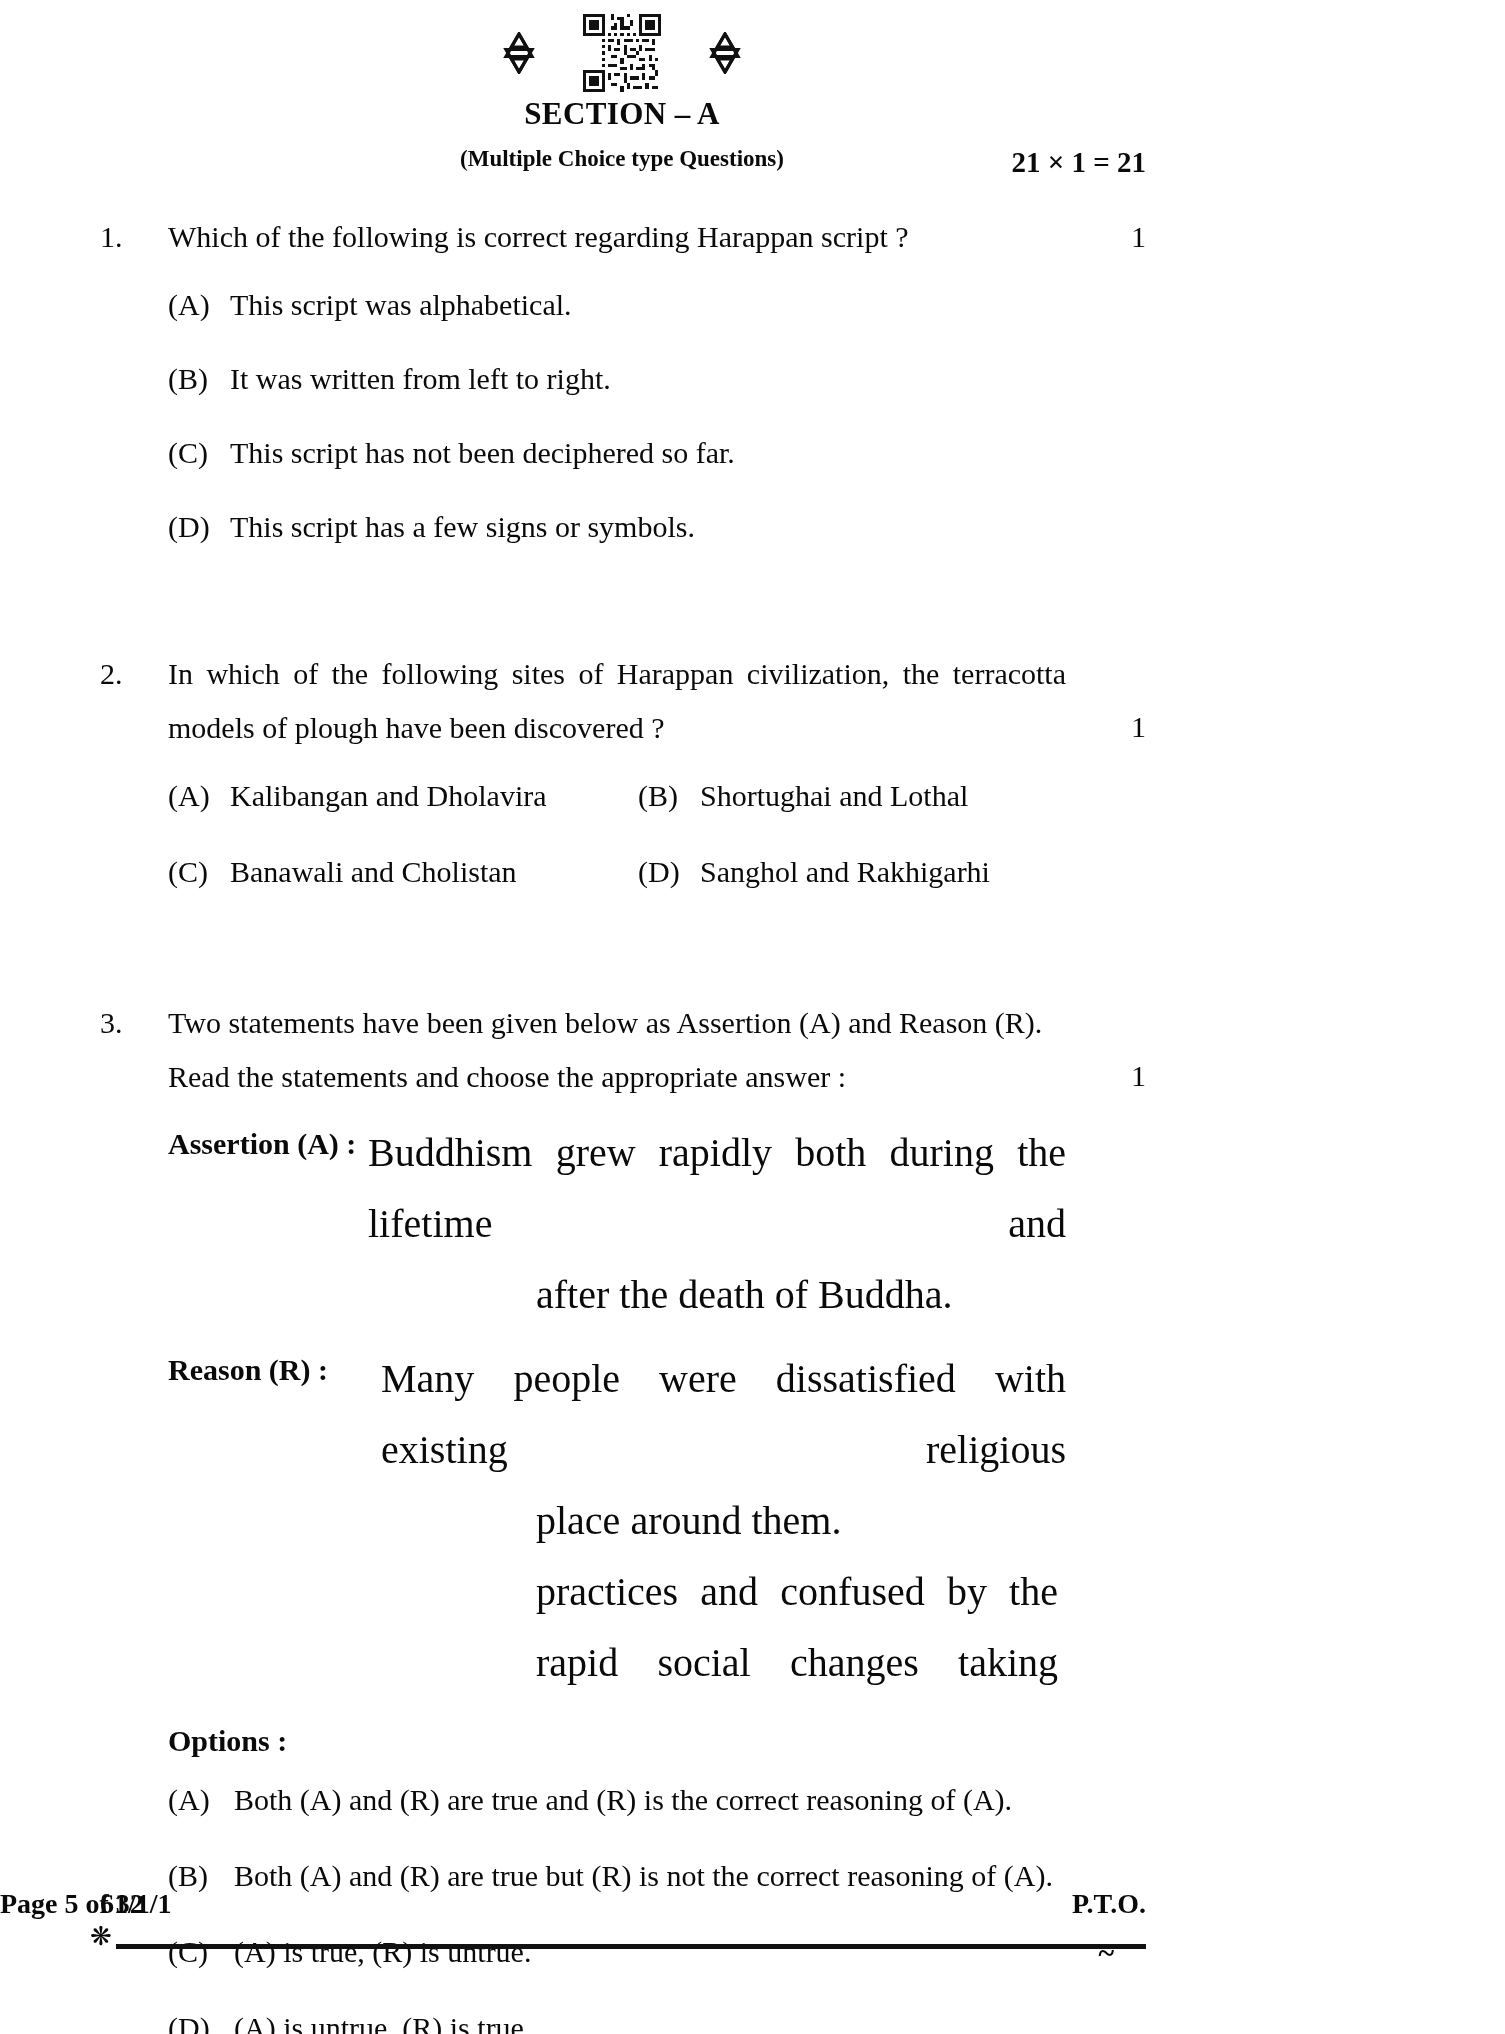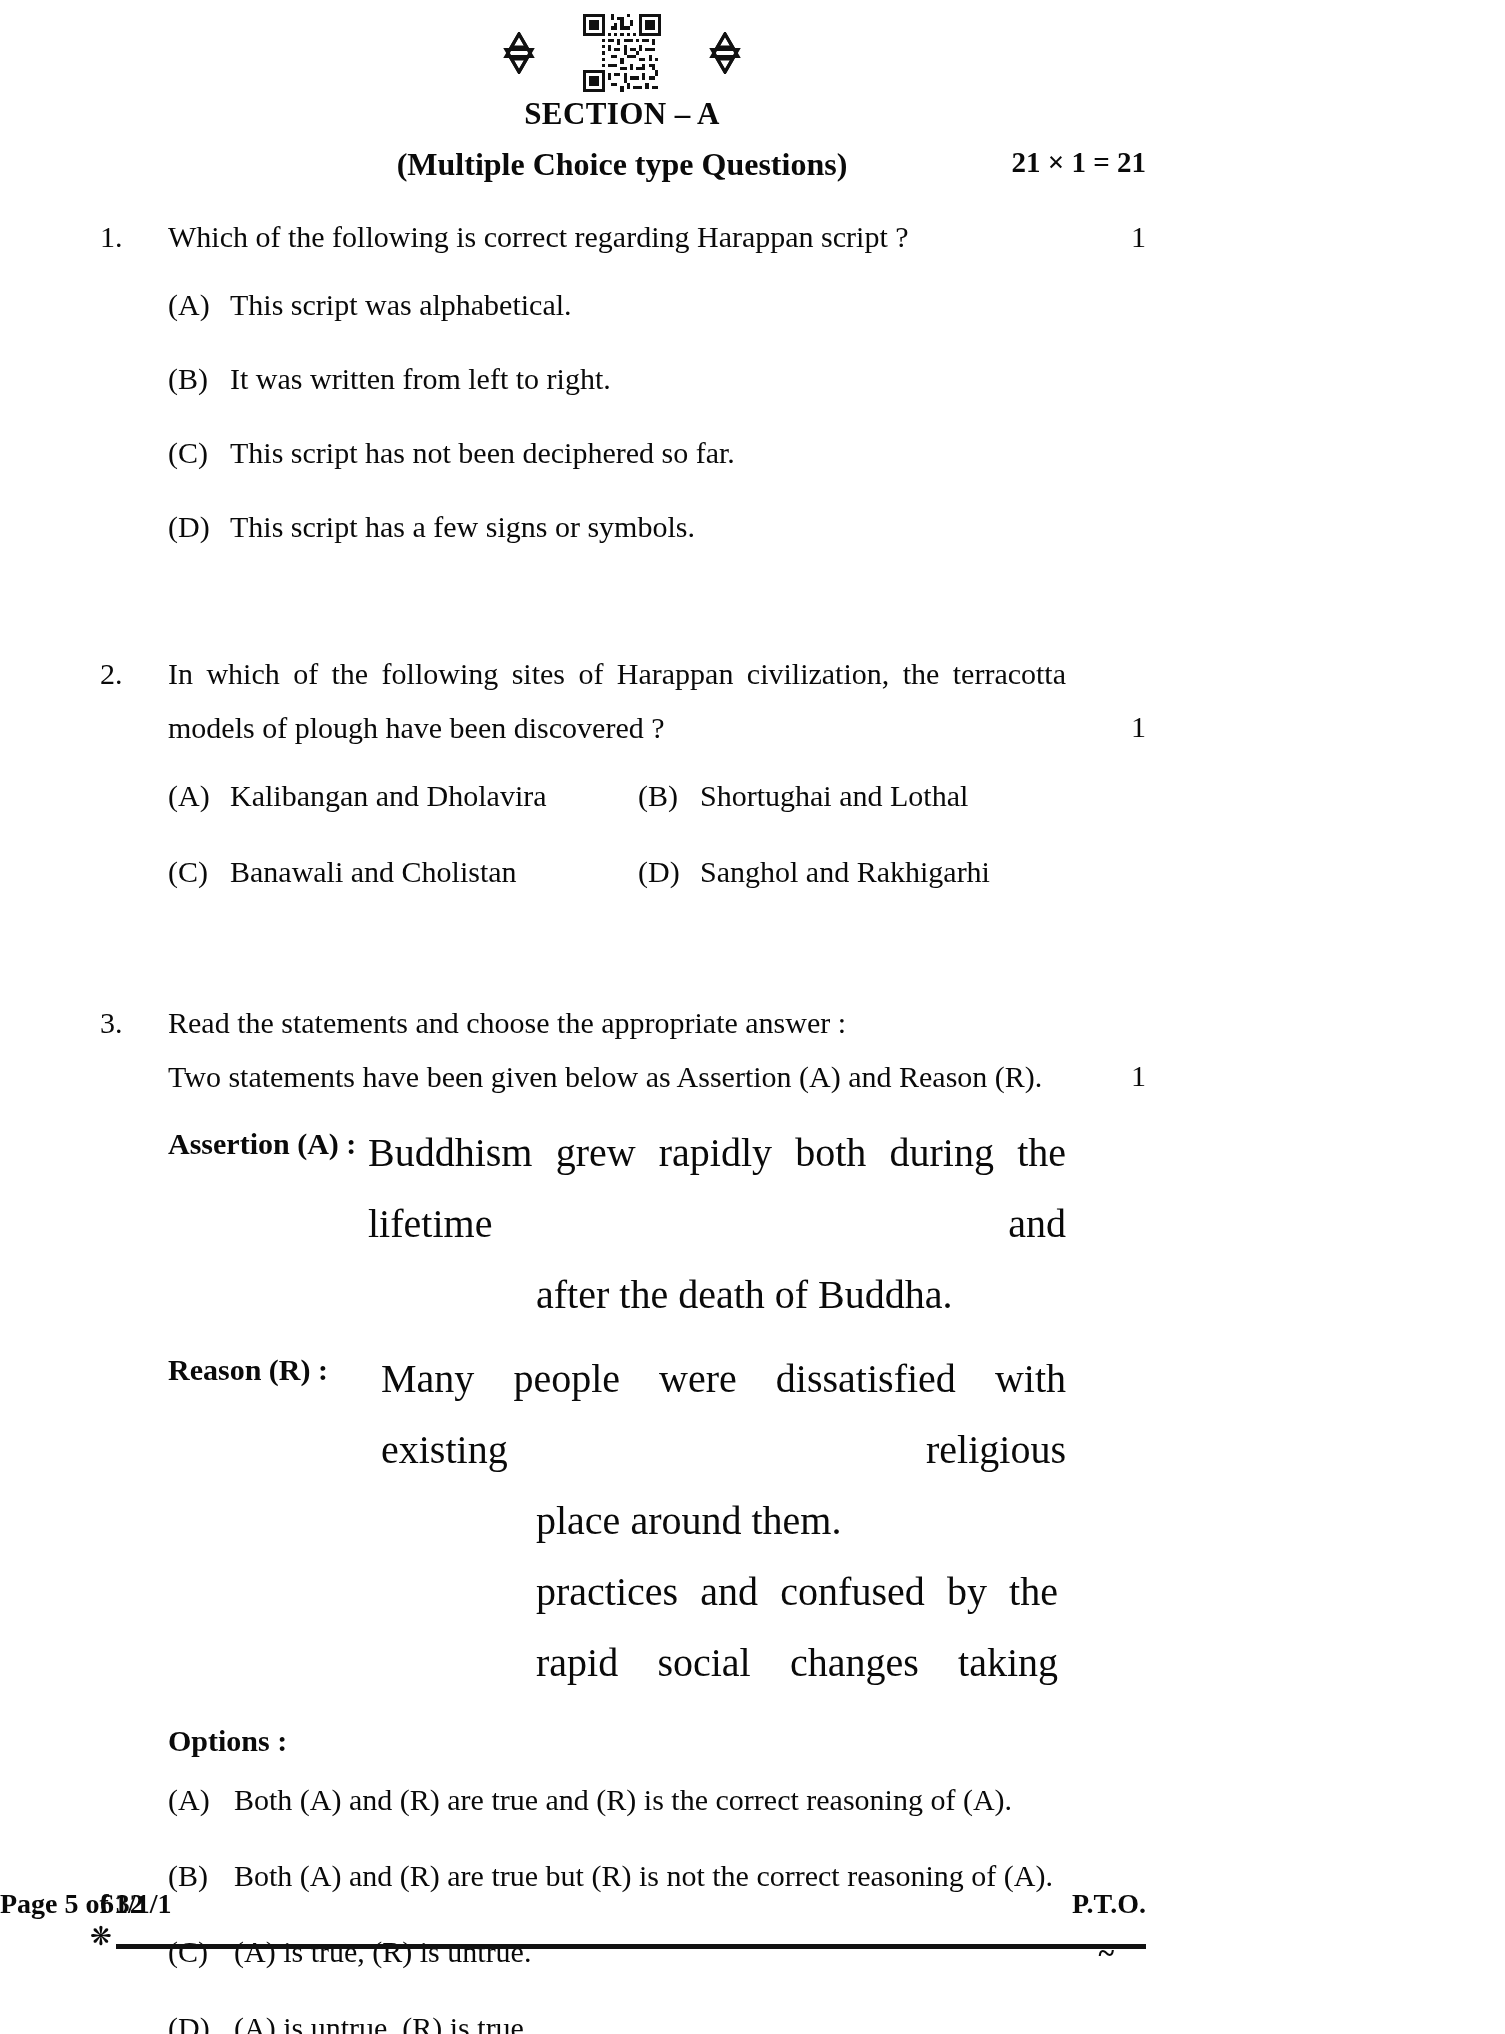--- a/index.html
+++ b/index.html
@@ -51,21 +51,21 @@
   }
 
   .subtitle-row {
     position: relative;
     margin-top: 14px;
     height: 40px;
   }
   .subtitle {
     text-align: center;
     font-weight: bold;
-    font-size: 32px;
+    font-size: 23px;
   }
   .marks-total {
     position: absolute;
     right: 98px;
     top: 0;
     font-weight: bold;
     font-size: 29px;
     white-space: nowrap;
   }
 
@@ -423,22 +423,22 @@
             <span class="opt-body">Sanghol and Rakhigarhi</span>
           </span>
         </div>
       </div>
     </div>
 
     <div class="question">
       <div class="q-head">
         <div class="q-num">3.</div>
         <div class="q-text">
+          <span style="display:block;">Two statements have been given below as Assertion (A) and Reason (R).</span>
           <span style="display:block;">Read the statements and choose the appropriate answer :</span>
-          <span style="display:block;">Two statements have been given below as Assertion (A) and Reason (R).</span>
           <span class="q-marks" style="top:53px;">1</span>
         </div>
       </div>
 
       <div class="ar-block">
         <div class="ar-row">
           <span class="ar-label">Assertion (A) :</span>
           <span class="ar-text">
             <span style="display:block;text-align:justify;text-align-last:justify;">Buddhism grew rapidly both during the lifetime and</span>
             <span class="cont" style="padding-left:168px;">after the death of Buddha.</span>

